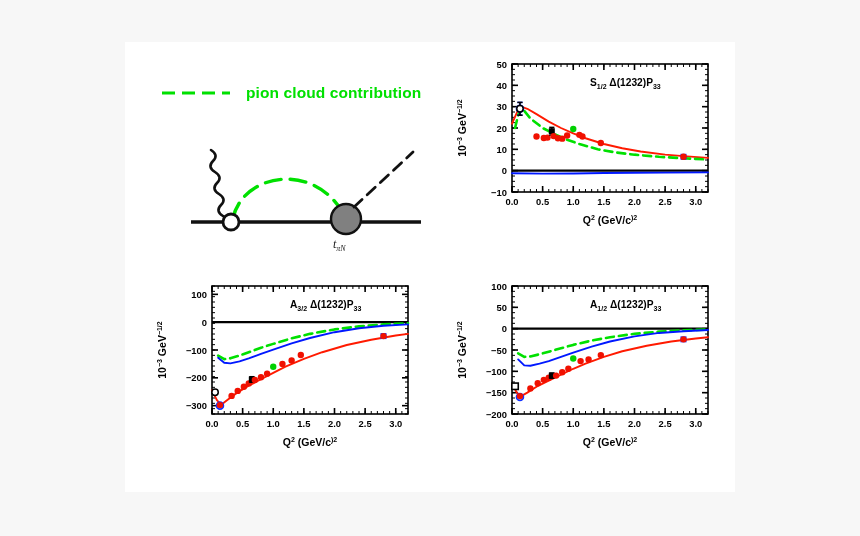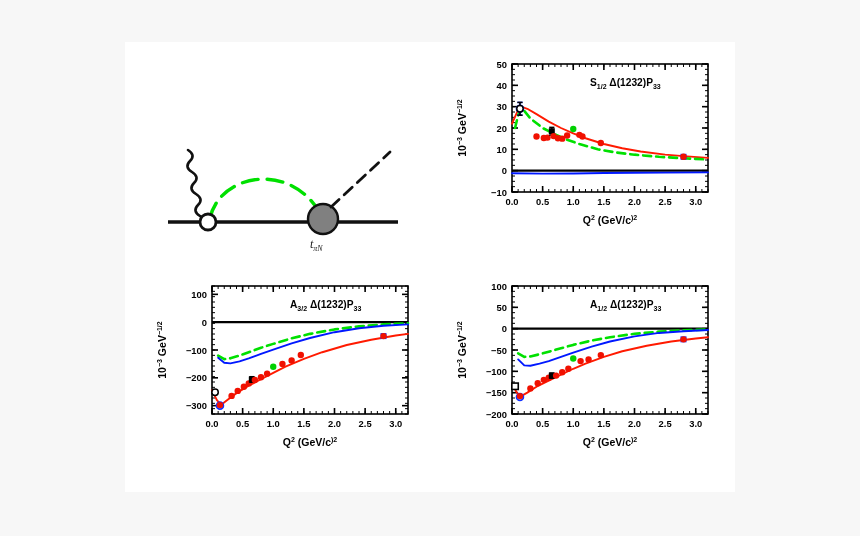--- a/index.html
+++ b/index.html
@@ -33,22 +33,28 @@
   .axis-title{font-size:10.5px;font-weight:bold;fill:#000;font-family:"Liberation Sans",sans-serif;}
   .panel-note{font-size:10.2px;font-weight:bold;fill:#000;font-family:"Liberation Sans",sans-serif;}
   .diagram-lbl{font-size:12px;fill:#1a1a1a;font-family:"Liberation Serif",serif;font-style:italic;}
   .diagram-sub{font-size:8px;}
 </style>
 </head>
 <body>
 
 <div id="figure-card">
 
-
-  <div class="panel" style="left:33px;top:80px;width:250px;height:130px;">
+  <div class="legend-row">
+    <svg class="legend-dash" width="72" height="12">
+      <line x1="2" y1="6" x2="70" y2="6" stroke="#00e000" stroke-width="3.2" stroke-dasharray="13,7"></line>
+    </svg>
+    <span class="legend-text" style="color:#00e000">pion cloud contribution</span>
+  </div>
+
+  <div class="panel" style="left:56px;top:80px;width:250px;height:130px;">
     <svg width="250" height="130" viewBox="0 0 250 130">
 
       <line x1="10" y1="100" x2="240" y2="100" stroke="#111" stroke-width="3.4"></line>
 
       <path d="M 30 28 q 8 5 2 11 q -6 6 2 11 q 8 5 2 11 q -6 6 2 11 q 8 5 2 11 q -6 6 2 11 q 6 4 4 7" fill="none" stroke="#111" stroke-width="2.6" stroke-linecap="round"></path>
 
       <path d="M 52 96 C 62 52, 130 40, 160 88" fill="none" stroke="#00e000" stroke-width="3.4" stroke-dasharray="16,9" stroke-linecap="round"></path>
 
       <circle cx="50" cy="100" r="8" fill="#ffffff" stroke="#111" stroke-width="2.8"></circle>
 

